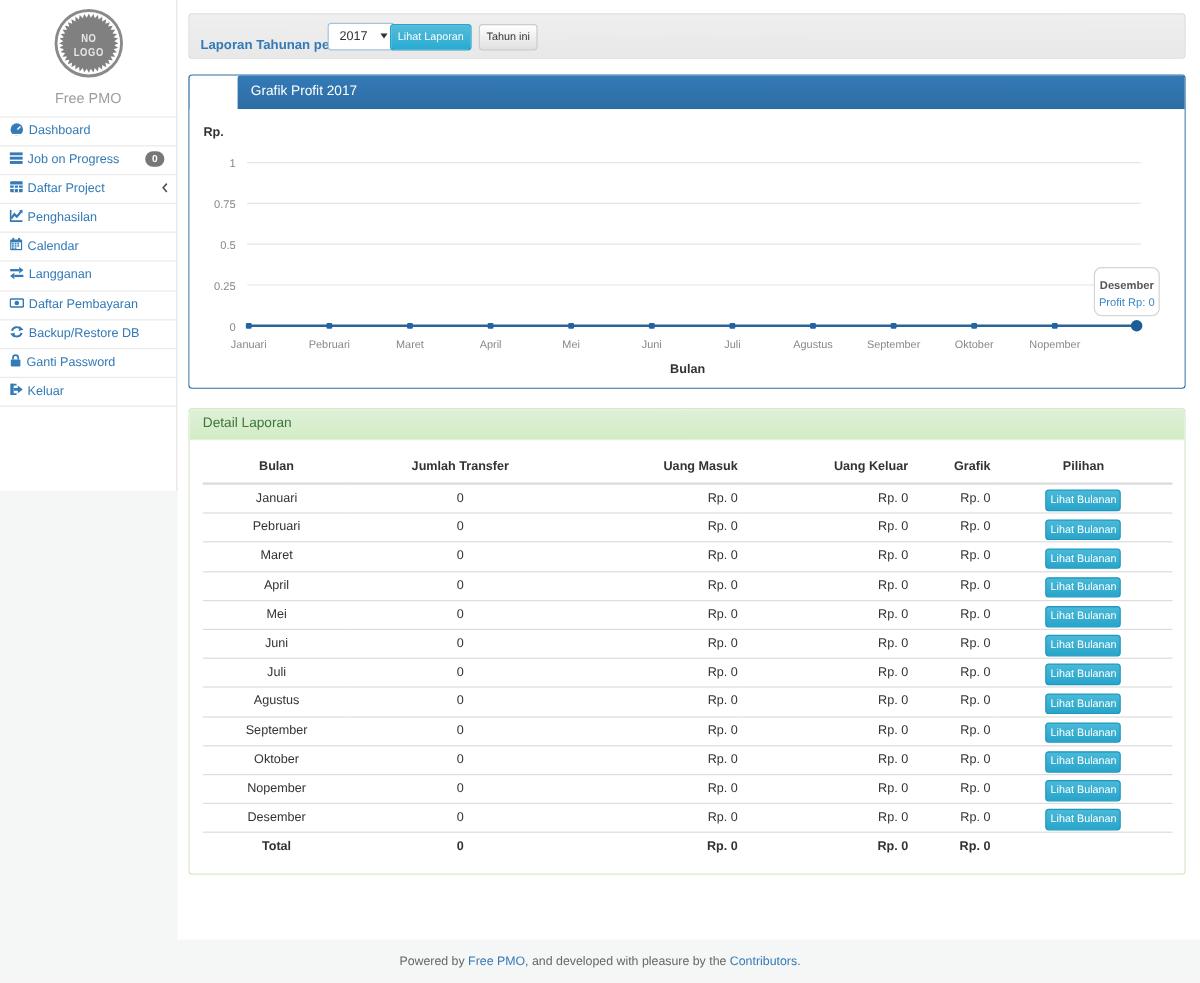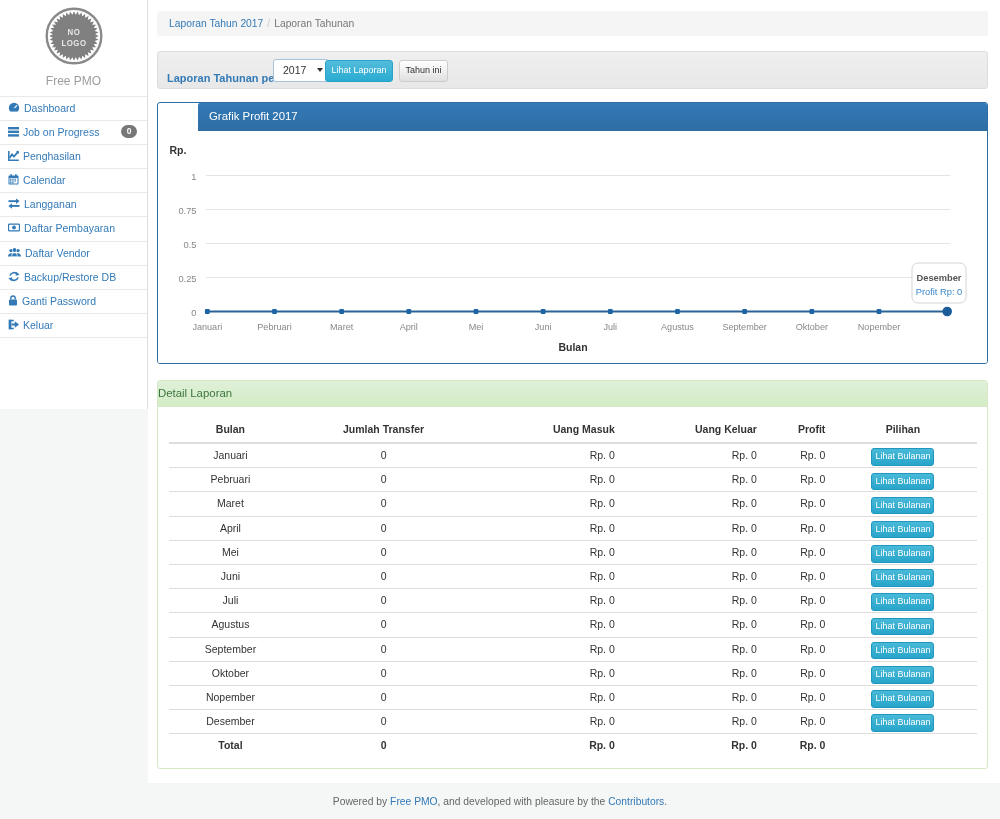--- a/index.html
+++ b/index.html
@@ -34,21 +34,21 @@
 .btn-default { background:linear-gradient(#fff,#e0e0e0); border:1px solid #ccc; color:#333; }
 #btn-lihat { left:167px; top:8.5px; width:66px; height:19.5px; line-height:19.5px; }
 #btn-tahun { left:241px; top:8.5px; width:47px; height:19.5px; line-height:19.5px; }
 
 .panel { border-radius:3px; margin-bottom:15.5px; }
 #chartpanel { border:1px solid #2e6da4; height:260px; }
 #chartpanel .phead { background:linear-gradient(#337ab7,#2e6da4); color:#fff; height:27.5px; line-height:27.5px; padding-left:11px; border-radius:2px 2px 0 0; font-size:11.4px;margin-left:40px; }
 #chartbody { position:relative; height:232.5px; background:#fff; border-radius:0 0 2px 2px; }
 
 #detailpanel { border:1px solid #d6e9c6; background:#fff; }
-#detailpanel .phead { background:linear-gradient(#dff0d8,#d3ecc6); color:#3c763d; height:25.5px; line-height:25.5px; padding-left:0; border-radius:2px 2px 0 0; border-bottom:1px solid #d6e9c6; font-size:11.4px; }
+#detailpanel .phead { background:linear-gradient(#dff0d8,#d3ecc6); color:#3c763d; height:25.5px; line-height:25.5px; padding-left:11px; border-radius:2px 2px 0 0; border-bottom:1px solid #d6e9c6; font-size:11.4px; }
 #detailpanel .pbody { padding:10px 10.5px 11px; }
 
 table.tbl { border-collapse:collapse; table-layout:fixed; width:808px; font-size:10.5px; }
 table.tbl th { font-weight:bold; border-bottom:2px solid #ddd; padding:5px 3px; line-height:15px; }
 table.tbl td { border-top:1px solid #ddd; padding:0 3px; height:23.2px; line-height:15px; vertical-align:middle; }
 table.tbl tr:first-child td { border-top:none; }
 .tc { text-align:center; }
 .tr { text-align:right;margin-top:20px; }
 .btn-xs { display:inline-block; position:relative; top:1.5px; white-space:nowrap; background:linear-gradient(#49b9d8,#28a5ca); border:1px solid #2197bd; color:#fff; border-radius:3px; font-size:9px; line-height:13.5px; padding:1px 3px; width:55px; text-align:center; }
 
@@ -72,20 +72,29 @@
           <circle cx="6" cy="6" r="5.2" fill="#337ab7"></circle>
           <rect x="0" y="9.6" width="12" height="1.6" fill="#fff"></rect>
           <line x1="6" y1="6.4" x2="9" y2="3.4" stroke="#fff" stroke-width="1.3"></line>
           <circle cx="6" cy="6.4" r="0.9" fill="#337ab7"></circle>
         </svg>Dashboard</li>
     <li><svg class="ic" width="11" height="11" viewBox="0 0 11 11">
           <rect x="0" y="1" width="11" height="2.4" fill="#337ab7"></rect>
           <rect x="0" y="4.6" width="11" height="2.4" fill="#337ab7"></rect>
           <rect x="0" y="8.2" width="11" height="2.4" fill="#337ab7"></rect>
         </svg>Job on Progress<span class="badge">0</span></li>
+    <li><svg class="ic" width="11" height="11" viewBox="0 0 11 11">
+          <rect x="0.5" y="1" width="10.5" height="9.2" rx="0.8" fill="#337ab7"></rect>
+          <line x1="0.5" y1="4.1" x2="11" y2="4.1" stroke="#fff" stroke-width="0.9"></line>
+          <line x1="0.5" y1="7" x2="11" y2="7" stroke="#fff" stroke-width="0.9"></line>
+          <line x1="3.9" y1="4.1" x2="3.9" y2="10.2" stroke="#fff" stroke-width="0.9"></line>
+          <line x1="7.4" y1="4.1" x2="7.4" y2="10.2" stroke="#fff" stroke-width="0.9"></line>
+        </svg>Daftar Project<svg class="chev" width="5" height="9" viewBox="0 0 5 9">
+          <polyline points="4,1 1,4.5 4,8" fill="none" stroke="#555" stroke-width="1.4"></polyline>
+        </svg></li>
     <li><svg class="ic" width="11" height="11" viewBox="0 0 11 11">
           <polyline points="0.8,1 0.8,10.2 10.8,10.2" fill="none" stroke="#337ab7" stroke-width="1.5"></polyline>
           <polyline points="1.5,8 4,4.5 6,6.5 10,1.8" fill="none" stroke="#337ab7" stroke-width="1.8"></polyline>
           <polygon points="10.8,0.8 10.9,4 8,1.2" fill="#337ab7"></polygon>
         </svg>Penghasilan</li>
     <li><svg class="ic" width="11" height="11" viewBox="0 0 11 11">
           <rect x="0.5" y="1.6" width="10" height="8.9" rx="0.8" fill="#337ab7"></rect>
           <rect x="2.3" y="0.2" width="1.6" height="2.6" fill="#337ab7"></rect>
           <rect x="7.1" y="0.2" width="1.6" height="2.6" fill="#337ab7"></rect>
           <rect x="1.5" y="4" width="8" height="5.5" fill="#fff"></rect>
@@ -103,50 +112,40 @@
     <li><svg class="ic" width="12" height="11" viewBox="0 0 12 11">
           <rect x="0.5" y="2.2" width="7.5" height="1.9" fill="#337ab7"></rect>
           <polygon points="8,0.4 11.6,3.1 8,5.9" fill="#337ab7"></polygon>
           <rect x="4" y="7" width="7.5" height="1.9" fill="#337ab7"></rect>
           <polygon points="4,5.2 0.4,7.9 4,10.7" fill="#337ab7"></polygon>
         </svg>Langganan</li>
     <li><svg class="ic" width="12" height="11" viewBox="0 0 12 11">
           <rect x="0.5" y="2.2" width="11" height="6.6" rx="1" fill="none" stroke="#337ab7" stroke-width="1.3"></rect>
           <circle cx="6" cy="5.5" r="1.9" fill="#337ab7"></circle>
         </svg>Daftar Pembayaran</li>
-    <li><svg class="ic" width="13" height="11" viewBox="0 0 13 11">
-          <circle cx="3" cy="3.6" r="1.7" fill="#337ab7"></circle>
-          <circle cx="10" cy="3.6" r="1.7" fill="#337ab7"></circle>
-          <circle cx="6.5" cy="3" r="2.2" fill="#fff"></circle>
-          <circle cx="6.5" cy="3" r="1.9" fill="#337ab7"></circle>
-          <path d="M0,9.5 C0,7.5 1.3,6.2 3,6.2 C3.8,6.2 4.3,6.5 4.7,6.9 L4.7,9.5 Z" fill="#337ab7"></path>
-          <path d="M13,9.5 C13,7.5 11.7,6.2 10,6.2 C9.2,6.2 8.7,6.5 8.3,6.9 L8.3,9.5 Z" fill="#337ab7"></path>
-          <path d="M3.6,9.8 C3.6,7.3 4.8,5.8 6.5,5.8 C8.2,5.8 9.4,7.3 9.4,9.8 Z" fill="#337ab7" stroke="#fff" stroke-width="0.7"></path>
-        </svg>Daftar Vendor</li>
     <li><svg class="ic" width="12" height="11" viewBox="0 0 12 11">
           <path d="M2,4.6 A4.1,4.1 0 0 1 9.2,3.2" fill="none" stroke="#337ab7" stroke-width="1.6"></path>
           <polygon points="8.3,0.7 11.6,3.8 7.6,4.8" fill="#337ab7"></polygon>
           <path d="M10,6.4 A4.1,4.1 0 0 1 2.8,7.8" fill="none" stroke="#337ab7" stroke-width="1.6"></path>
           <polygon points="3.7,10.3 0.4,7.2 4.4,6.2" fill="#337ab7"></polygon>
         </svg>Backup/Restore DB</li>
     <li><svg class="ic" width="10" height="11" viewBox="0 0 10 11">
           <rect x="1" y="4.6" width="8" height="5.8" rx="0.8" fill="#337ab7"></rect>
           <path d="M2.8,4.6 L2.8,3.2 A2.2,2.2 0 0 1 7.2,3.2 L7.2,4.6" fill="none" stroke="#337ab7" stroke-width="1.4"></path>
         </svg>Ganti Password</li>
     <li><svg class="ic" width="11" height="11" viewBox="0 0 11 11">
           <path d="M0.8,0.8 L5.8,0.8 L5.8,2.2 L2.2,2.2 L2.2,8.8 L5.8,8.8 L5.8,10.2 L0.8,10.2 Z" fill="#337ab7"></path>
           <rect x="0.8" y="0.8" width="2.6" height="9.4" fill="#337ab7"></rect>
           <polygon points="6.8,2.3 11,5.5 6.8,8.7 6.8,6.6 3.6,6.6 3.6,4.4 6.8,4.4" fill="#337ab7"></polygon>
         </svg>Keluar</li>
   </ul>
 </div>
 
 <div id="main">
  <div id="inner">
-  <div class="breadcrumb"><a>Laporan Tahun 2017</a><span class="sep">/</span><span class="active">Laporan Tahunan</span></div>
 
   <div class="formstrip">
     <span class="lbl">Laporan Tahunan per</span>
     <span class="sel">2017<span class="caret"></span></span>
     <span class="btn btn-info" id="btn-lihat">Lihat Laporan</span>
     <span class="btn btn-default" id="btn-tahun">Tahun ini</span>
   </div>
 
   <div class="panel" id="chartpanel">
     <div class="phead">Grafik Profit 2017</div>
@@ -206,21 +205,21 @@
               <col style="width:141px">
               <col style="width:68px">
               <col style="width:147px">
             </colgroup>
         <thead>
               <tr>
                 <th class="tc">Bulan</th>
                 <th class="tc">Jumlah Transfer</th>
                 <th class="tr">Uang Masuk</th>
                 <th class="tr">Uang Keluar</th>
-                <th class="tr">Profit</th>
+                <th class="tr">Grafik</th>
                 <th class="tc" style="padding-left:4px">Pilihan</th>
               </tr>
             </thead>
         <tbody>
               <tr>
                 <td class="tc">Januari</td>
                 <td class="tc">0</td>
                 <td class="tr">Rp. 0</td>
                 <td class="tr">Rp. 0</td>
                 <td class="tr">Rp. 0</td>

